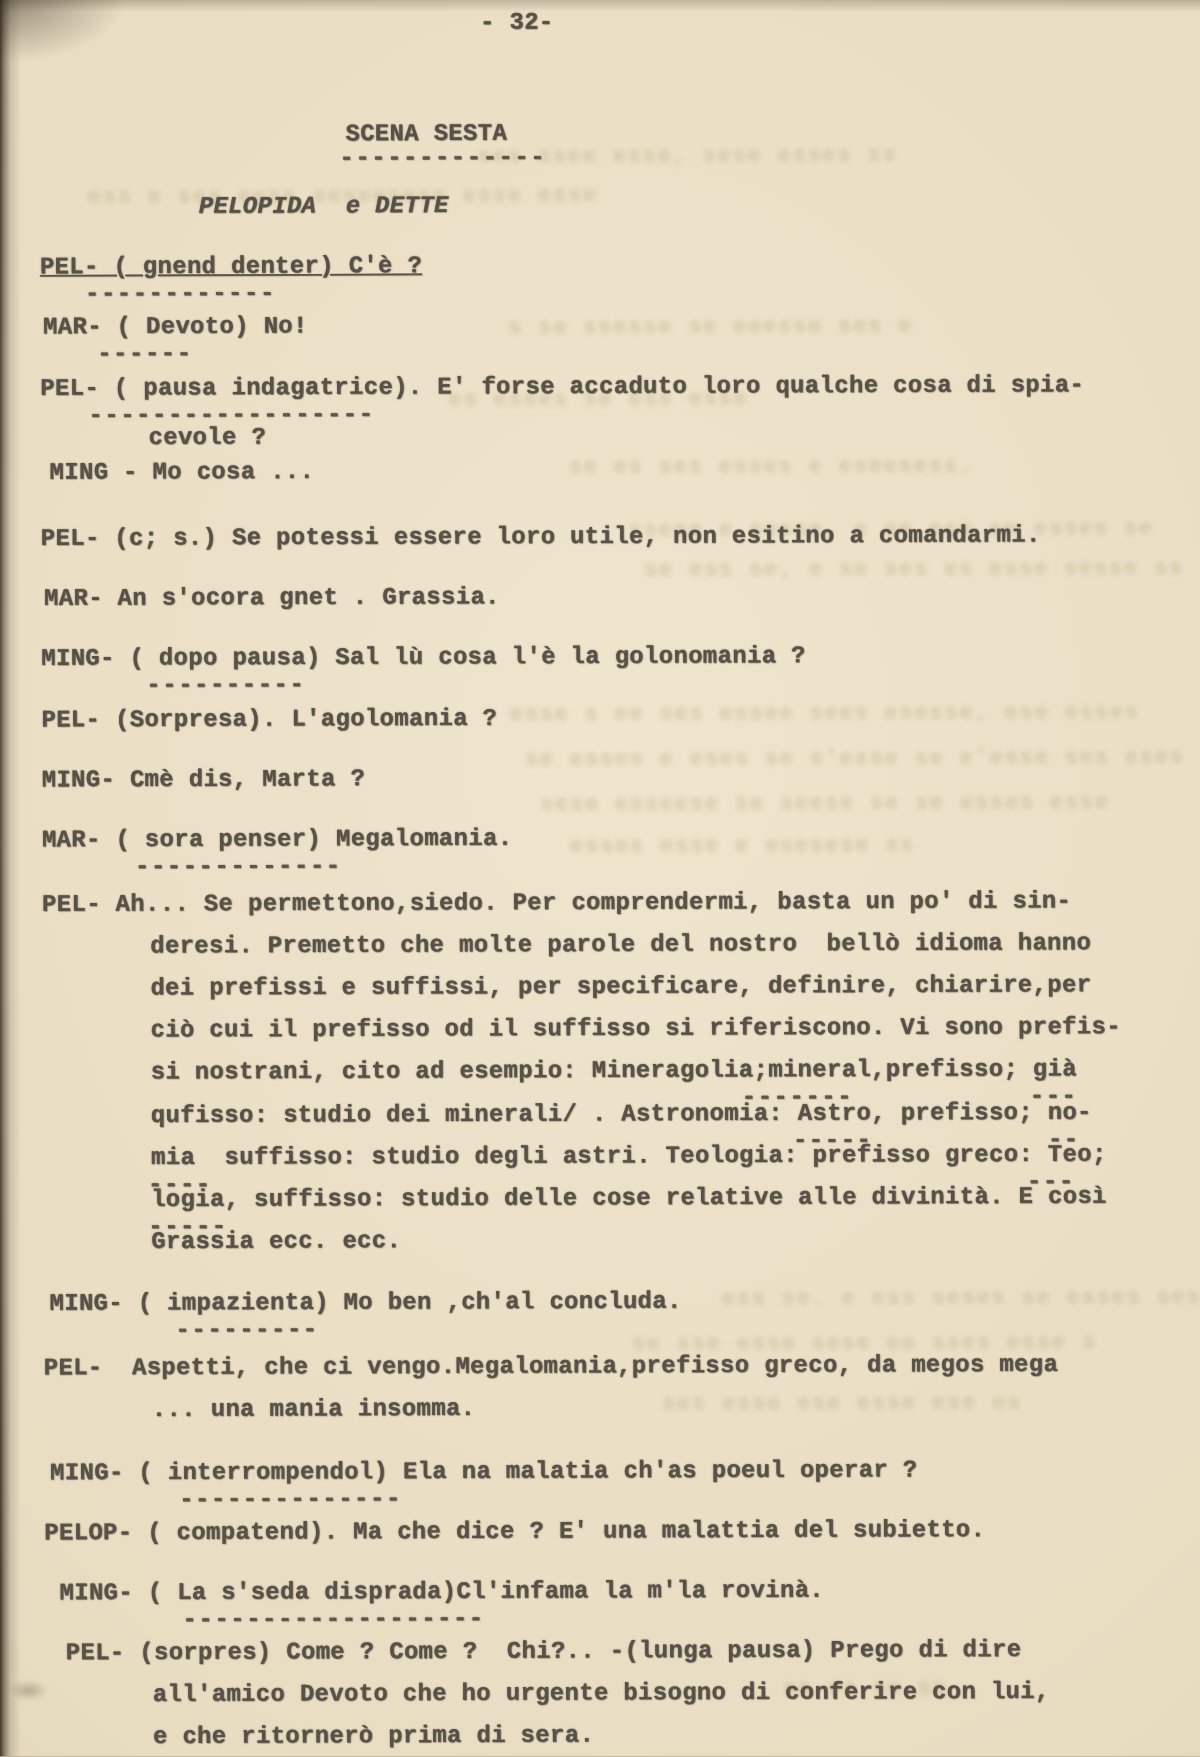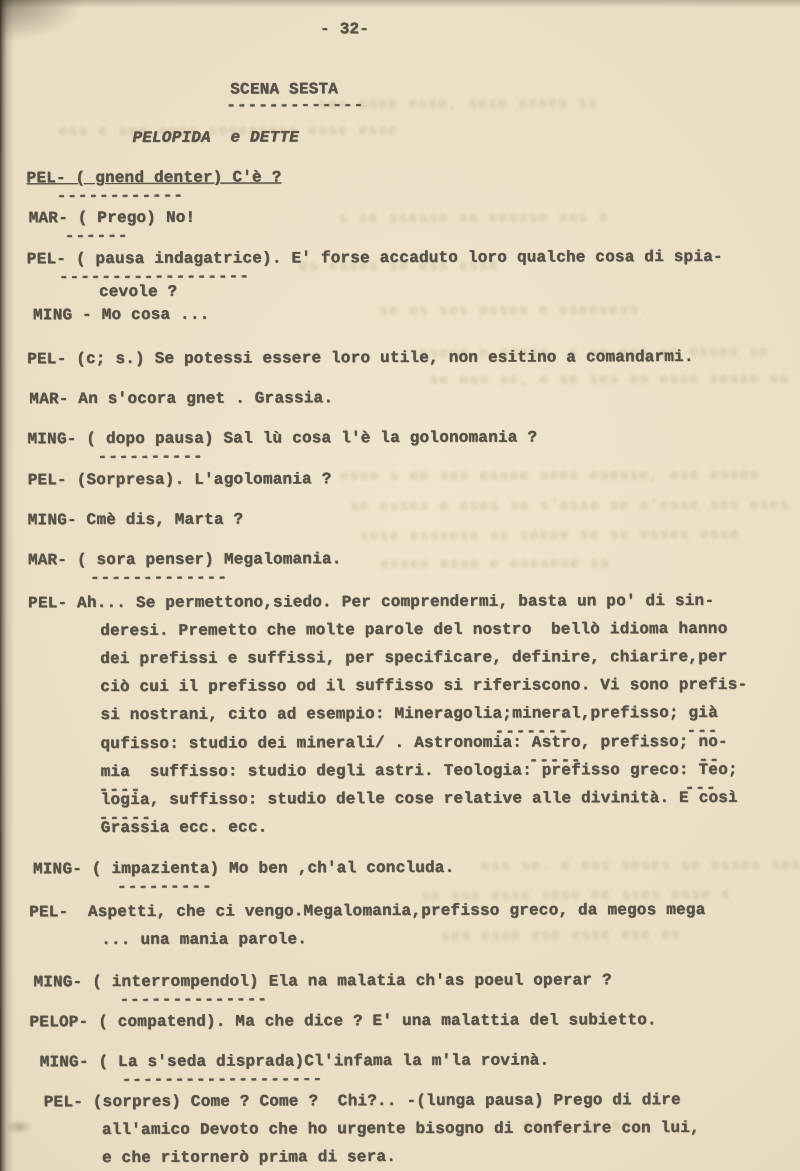--- a/index.html
+++ b/index.html
@@ -72,27 +72,27 @@
       <div class="ghost" style="left: 420px; top: 345px;">ssese e sesse, s se ess se esses se</div>
       <div class="ghost" style="left: 430px; top: 372px;">se ess se, e se ses es esse sesse ss</div>
       <div class="ghost" style="left: 340px; top: 468px;">esse s ee ses essee sees esesse, ese esses</div>
       <div class="ghost" style="left: 350px; top: 498px;">se esses e eses se s'esse se e'esse ses eses</div>
       <div class="ghost" style="left: 360px; top: 528px;">sese esseese se seese se se esses esse</div>
       <div class="ghost" style="left: 380px; top: 556px;">esses esse e esesese ss</div>
       <div class="ghost" style="left: 480px; top: 858px;">ess se. e ess seses se esses ses</div>
       <div class="ghost" style="left: 420px; top: 888px;">se sse esse sese ee sses esse s</div>
       <div class="ghost" style="left: 440px; top: 928px;">ses esse ese esse ese es</div>
       <div class="ghost" style="left: 520px; top: 1118px;">se es se ss</div>
-      <div class="line" style="left: 322px; top: 20px;">- 32-</div>
+      <div class="line" style="left: 322px; top: 6px;">- 32-</div>
       <div class="line" style="left: 232px; top: 80px;">SCENA SESTA</div>
       <div class="line dash" style="left: 228px; top: 96px;">-------------</div>
       <div class="line" style="left: 134px; top: 128px; font-style: italic;">PELOPIDA  e DETTE</div>
       <div class="line" style="left: 28px; top: 168px; text-decoration: underline;">PEL- ( gnend denter) C'è ?</div>
       <div class="line dash" style="left: 58px; top: 186px;">------------</div>
-      <div class="line" style="left: 30px; top: 208px;">MAR- ( Prego) No!</div>
+      <div class="line" style="left: 30px; top: 208px;">MAR- ( Devoto) No!</div>
       <div class="line dash" style="left: 66px; top: 226px;">------</div>
       <div class="line" style="left: 28px; top: 249px;">PEL- ( pausa indagatrice). E' forse accaduto loro qualche cosa di spia-</div>
       <div class="line dash" style="left: 60px; top: 267px;">------------------</div>
       <div class="line" style="left: 100px; top: 282px;">cevole ?</div>
       <div class="line" style="left: 34px; top: 305px;">MING - Mo cosa ...</div>
       <div class="line" style="left: 28px; top: 349px;">PEL- (c; s.) Se potessi essere loro utile, non esitino a comandarmi.</div>
       <div class="line" style="left: 30px; top: 389px;">MAR- An s'ocora gnet . Grassia.</div>
       <div class="line" style="left: 28px; top: 429px;">MING- ( dopo pausa) Sal lù cosa l'è la golonomania ?</div>
       <div class="line dash" style="left: 98px; top: 447px;">----------</div>
       <div class="line" style="left: 28px; top: 470px;">PEL- (Sorpresa). L'agolomania ?</div>
@@ -111,21 +111,21 @@
       <div class="line dash" style="left: 698px; top: 752px;">--</div>
       <div class="line" style="left: 100px; top: 762px;">mia  suffisso: studio degli astri. Teologia: prefisso greco: Teo;</div>
       <div class="line dash" style="left: 98px; top: 780px;">----</div>
       <div class="line dash" style="left: 684px; top: 780px;">---</div>
       <div class="line" style="left: 100px; top: 790px;">logia, suffisso: studio delle cose relative alle divinità. E così</div>
       <div class="line dash" style="left: 98px; top: 808px;">-----</div>
       <div class="line" style="left: 100px; top: 818px;">Grassia ecc. ecc.</div>
       <div class="line" style="left: 32px; top: 859px;">MING- ( impazienta) Mo ben ,ch'al concluda.</div>
       <div class="line dash" style="left: 116px; top: 877px;">---------</div>
       <div class="line" style="left: 28px; top: 902px;">PEL-  Aspetti, che ci vengo.Megalomania,prefisso greco, da megos mega</div>
-      <div class="line" style="left: 100px; top: 930px;">... una mania parole.</div>
+      <div class="line" style="left: 100px; top: 930px;">... una mania insomma.</div>
       <div class="line" style="left: 32px; top: 972px;">MING- ( interrompendol) Ela na malatia ch'as poeul operar ?</div>
       <div class="line dash" style="left: 118px; top: 990px;">--------------</div>
       <div class="line" style="left: 28px; top: 1012px;">PELOP- ( compatend). Ma che dice ? E' una malattia del subietto.</div>
       <div class="line" style="left: 38px; top: 1052px;">MING- ( La s'seda disprada)Cl'infama la m'la rovinà.</div>
       <div class="line dash" style="left: 120px; top: 1070px;">-------------------</div>
       <div class="line" style="left: 42px; top: 1092px;">PEL- (sorpres) Come ? Come ?  Chi?.. -(lunga pausa) Prego di dire</div>
       <div class="line" style="left: 100px; top: 1120px;">all'amico Devoto che ho urgente bisogno di conferire con lui,</div>
       <div class="line" style="left: 100px; top: 1148px;">e che ritornerò prima di sera.</div>
     </div>
   <div class="smudge"></div>

